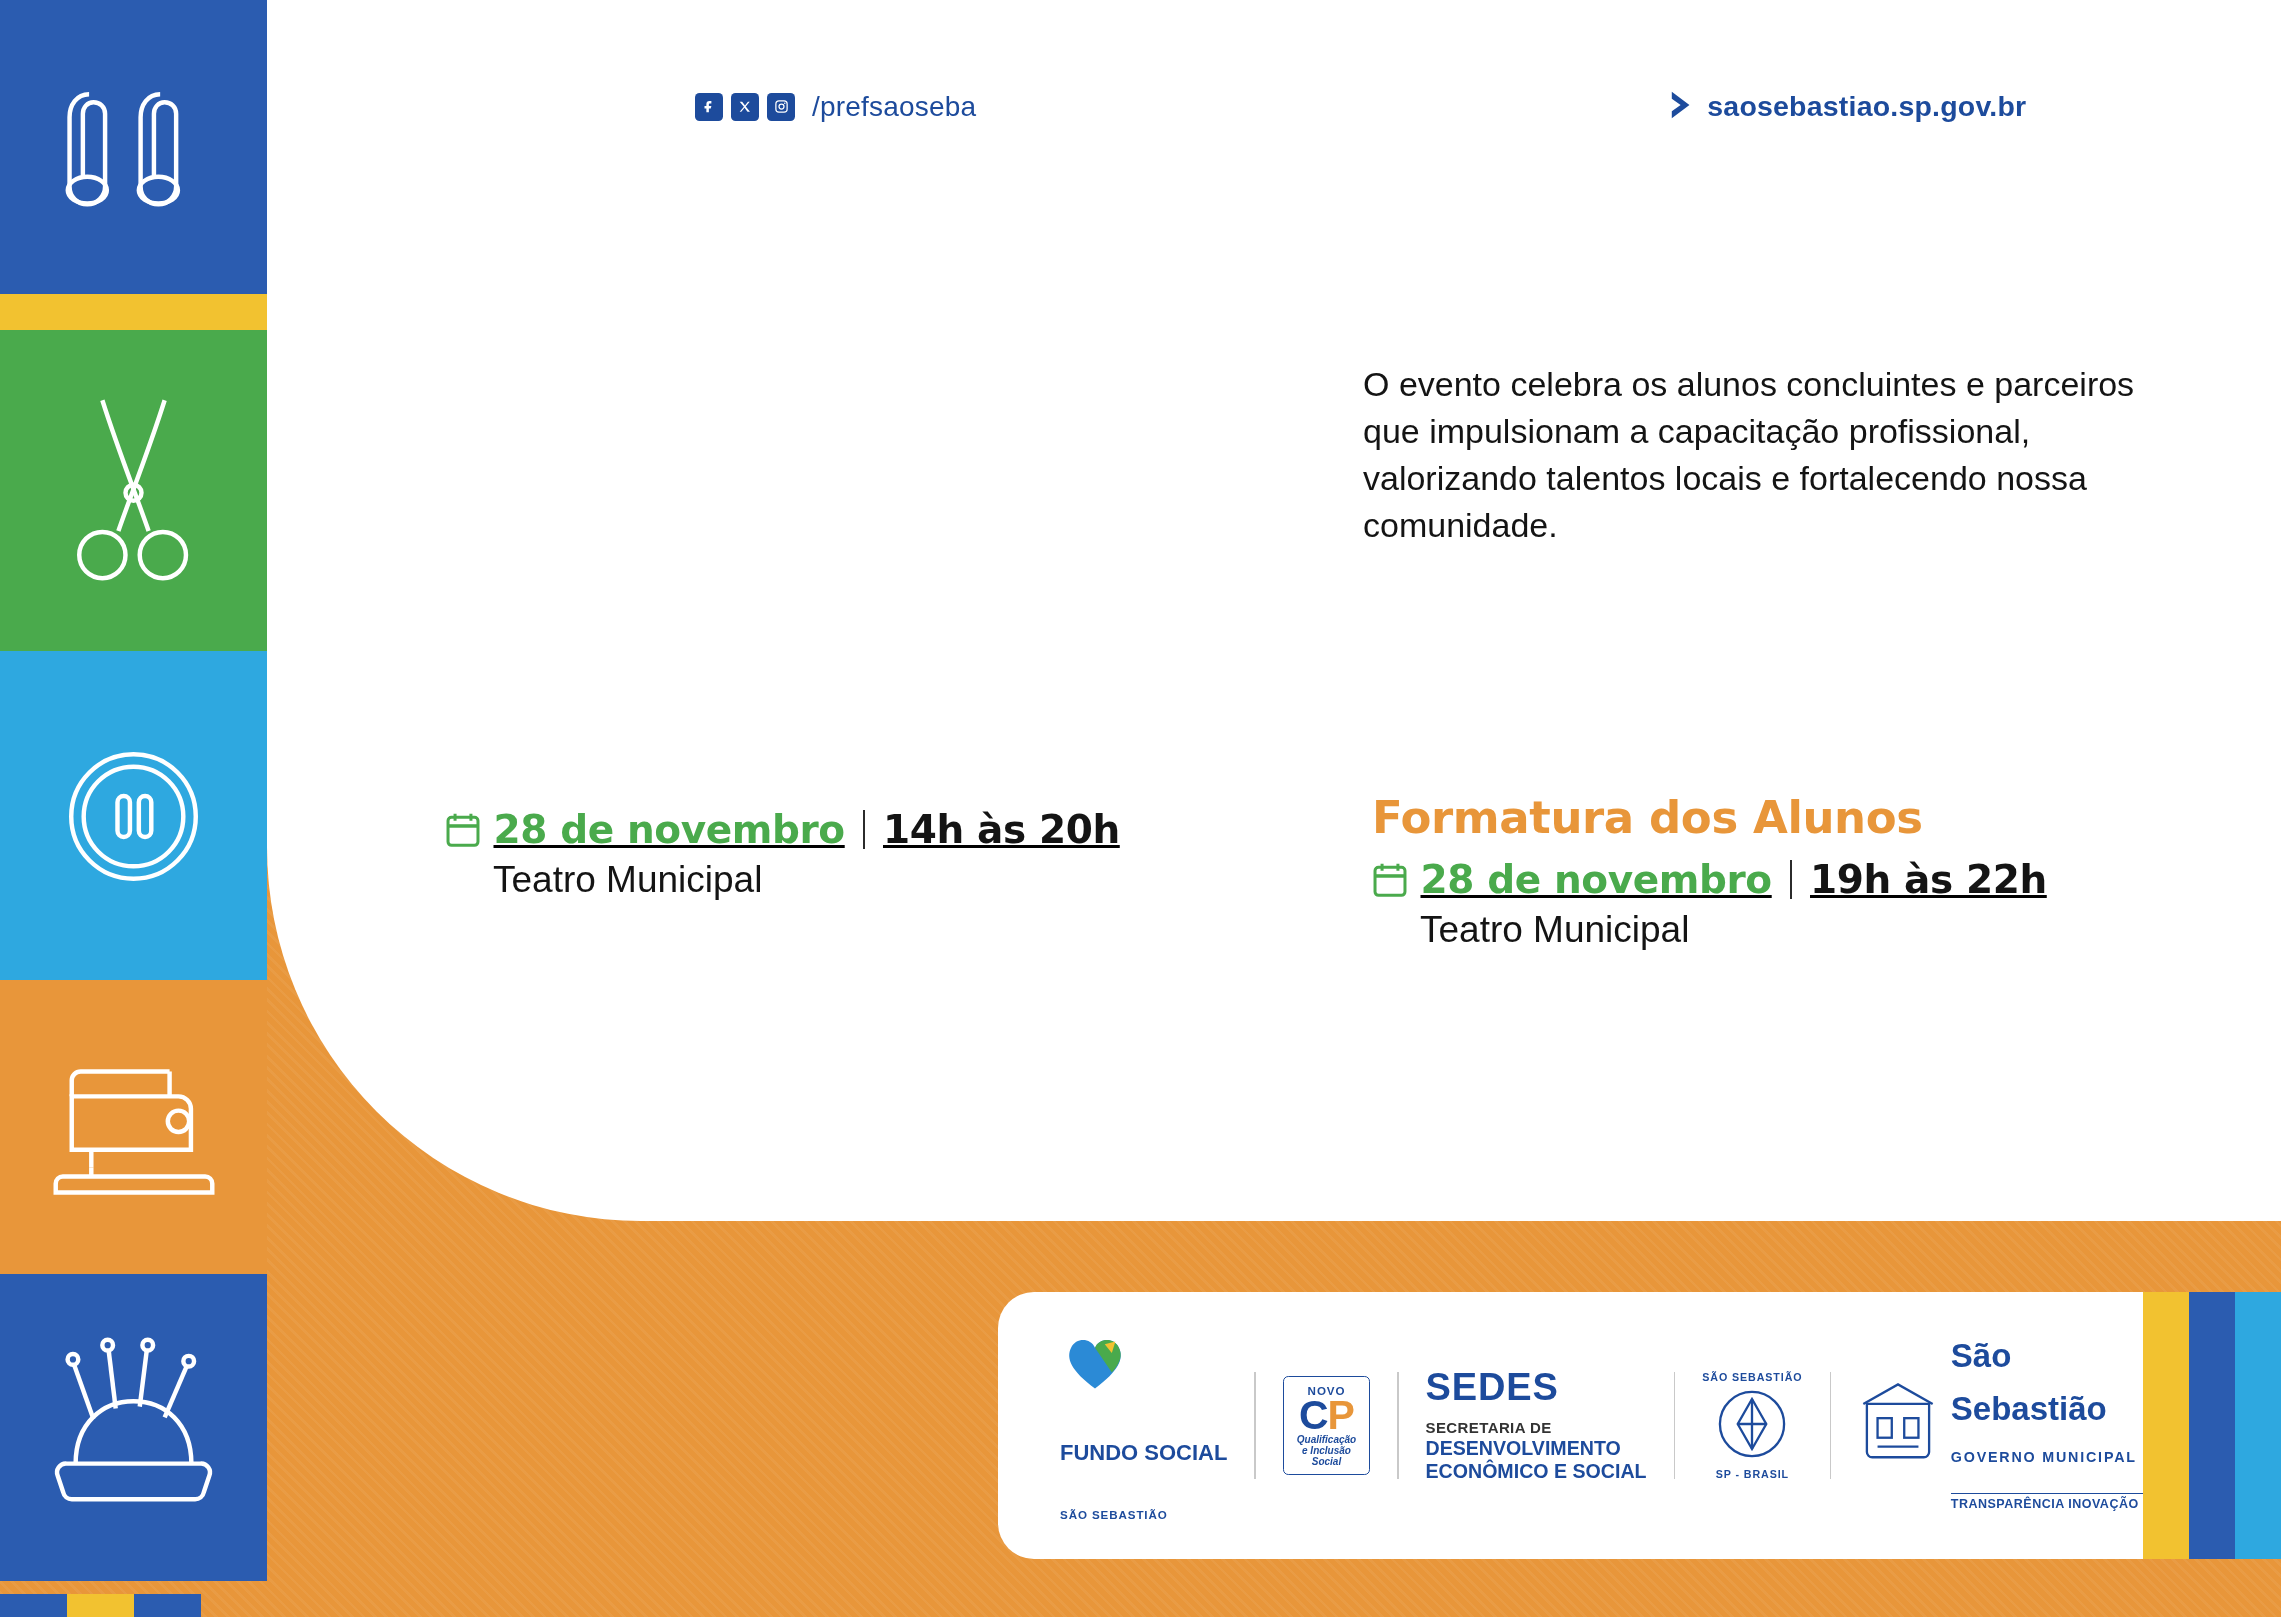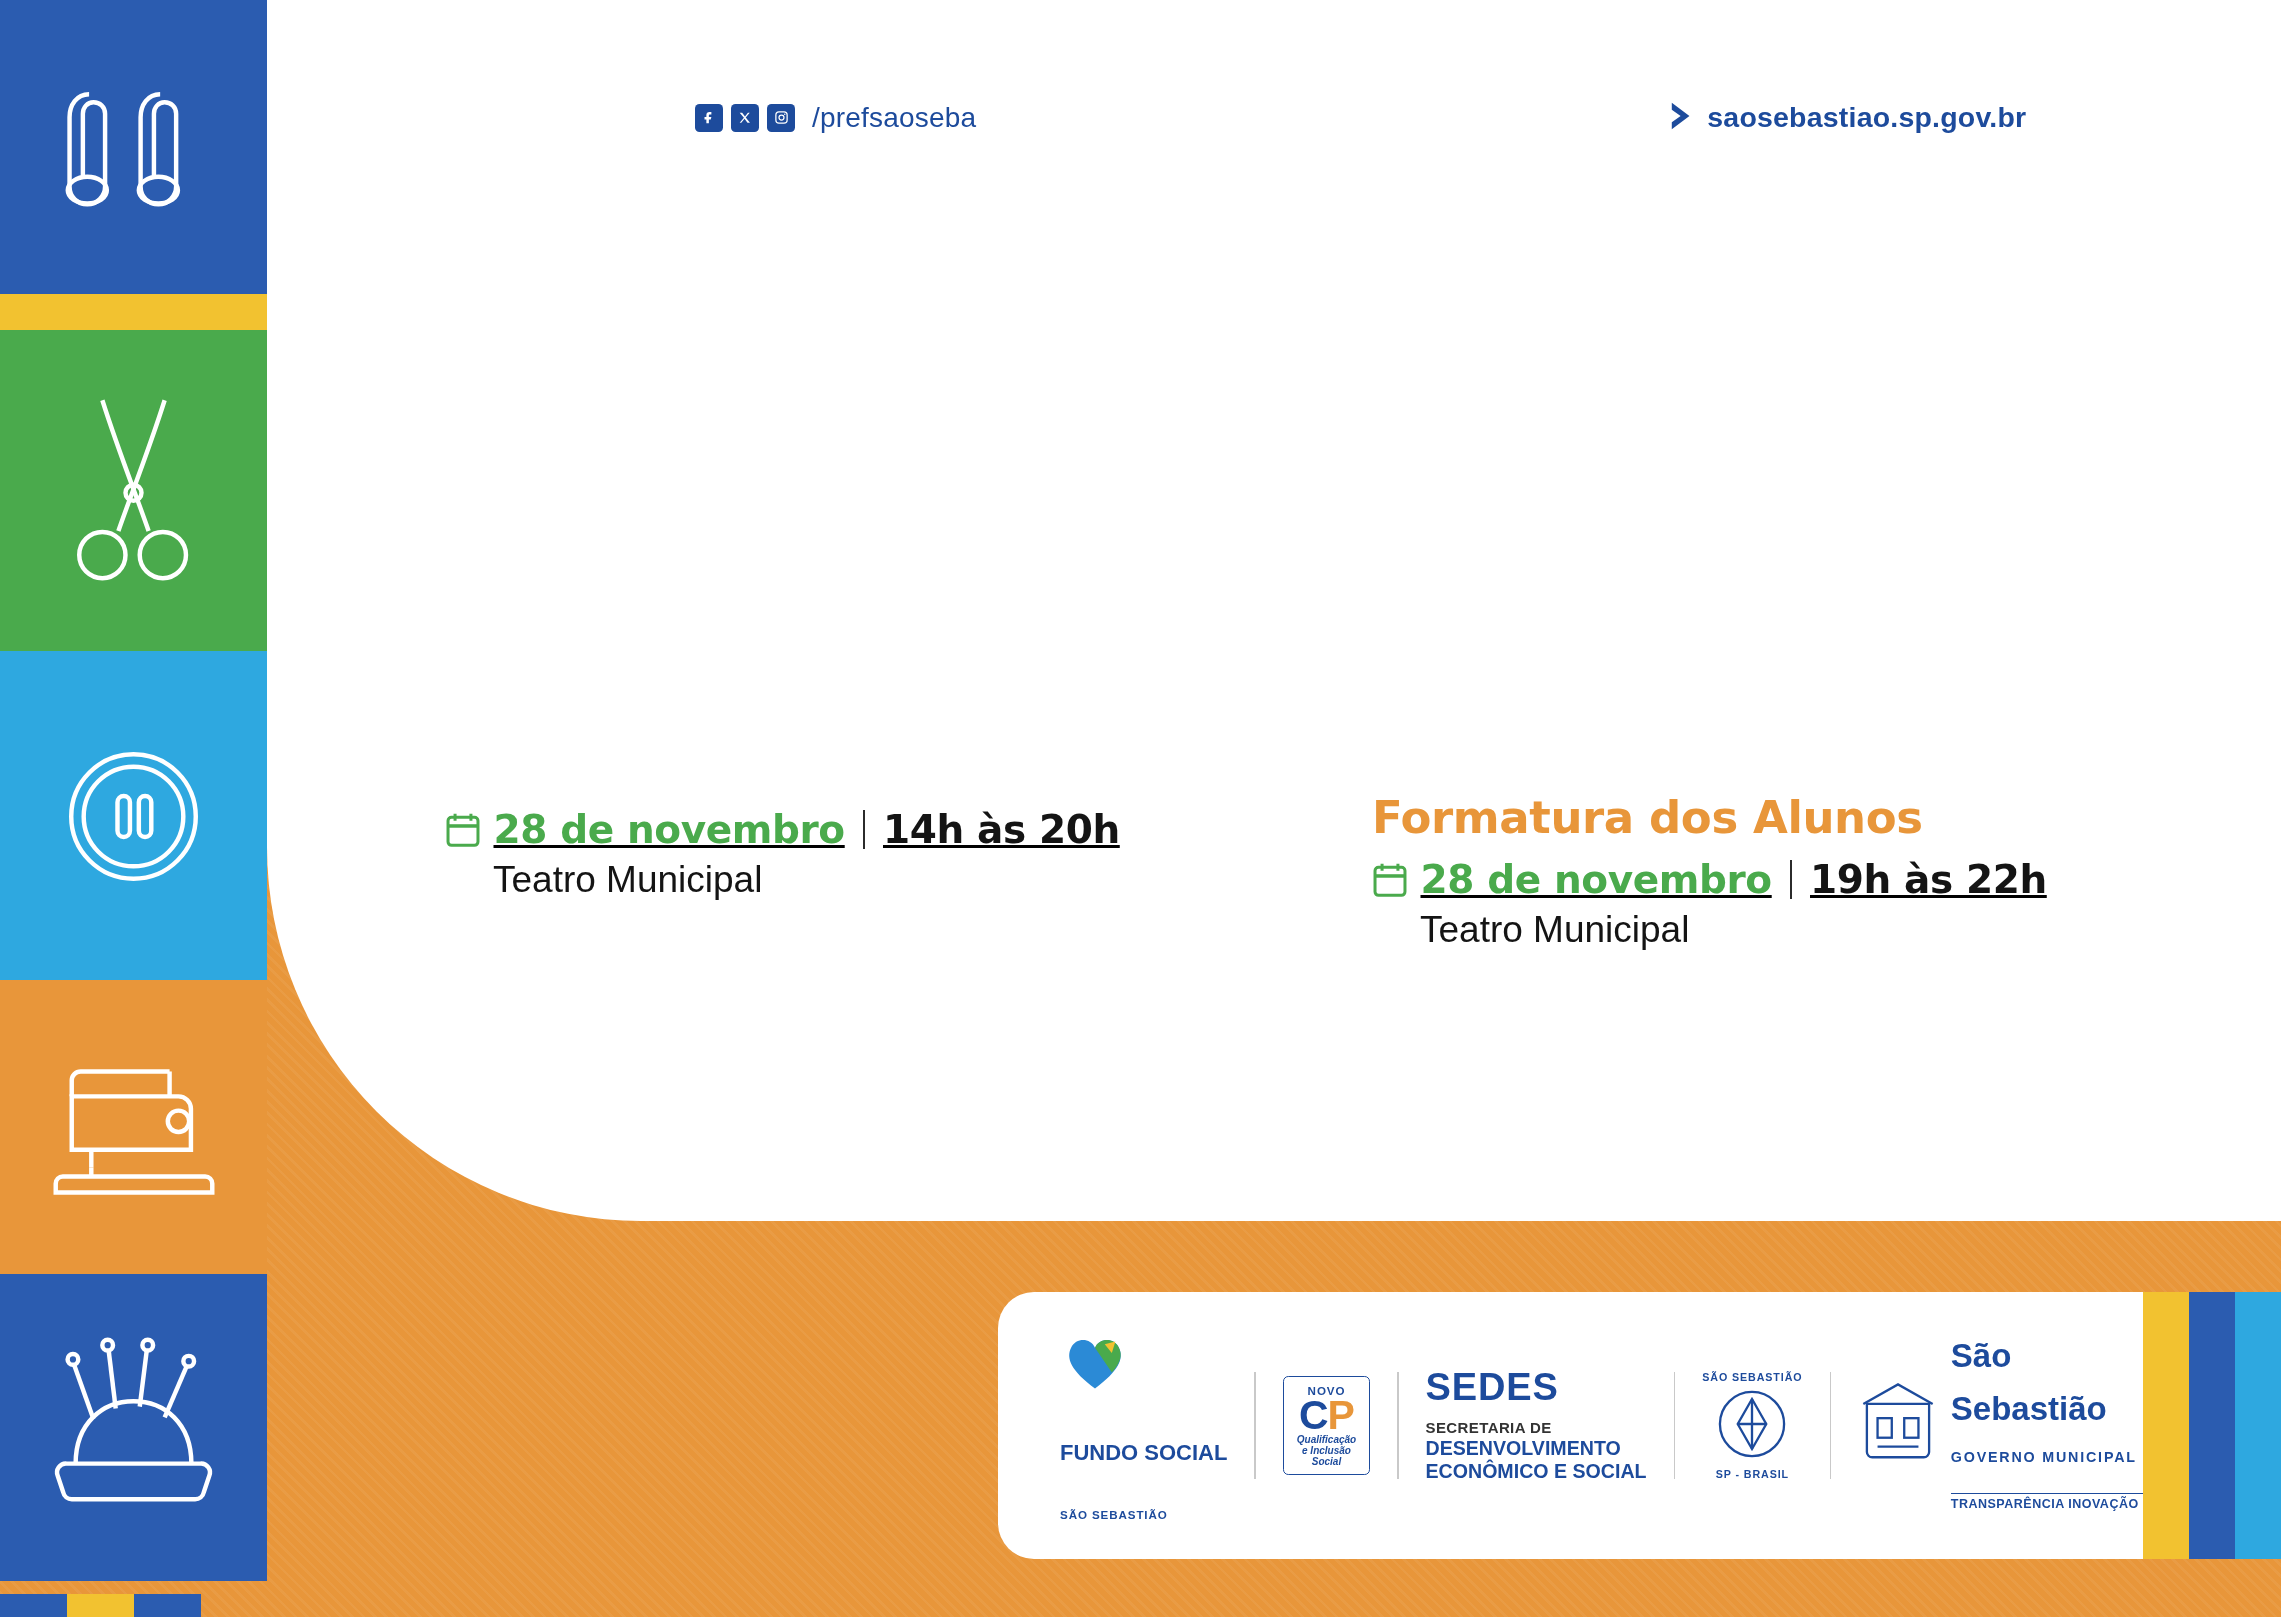--- a/index.html
+++ b/index.html
@@ -69,21 +69,21 @@
     top: -53px;
     width: 392px;
     height: 1274px;
     background: #ffffff;
     z-index: 3;
   }
 
   
   .header-row {
     position: absolute;
-    top: 95px;
+    top: 84px;
     left: 267px;
     width: 1810px;
     height: 45px;
     z-index: 6;
     display: flex;
     align-items: center;
   }
   .social-group {
     position: absolute;
     left: 428px;
@@ -422,20 +422,21 @@
       <span>
         <svg width="23" height="30" viewBox="0 0 26 34" fill="#1d4b9c">
             <path d="M2 2 L22 17 L2 32 L2 24 L12 17 L2 10 Z"></path>
           </svg>
       </span>
       <span class="site-text">saosebastiao.sp.gov.br</span>
     </div>
   </div>
 
 
+  <div class="description">O evento celebra os alunos concluintes e parceiros que impulsionam a capacitação profissional, valorizando talentos locais e fortalecendo nossa comunidade.</div>
 
   <div class="events">
 
     <div class="event left">
       <div class="event-line">
         <span class="cal-icon">
           <svg width="36" height="37" viewBox="0 0 40 42" fill="none" stroke="#4aaa4c" stroke-width="3.4">
             <rect x="3" y="7" width="34" height="32" rx="4"></rect>
             <path d="M3 17 h34" stroke-width="4"></path>
             <path d="M11 3 v8 M29 3 v8"></path>

